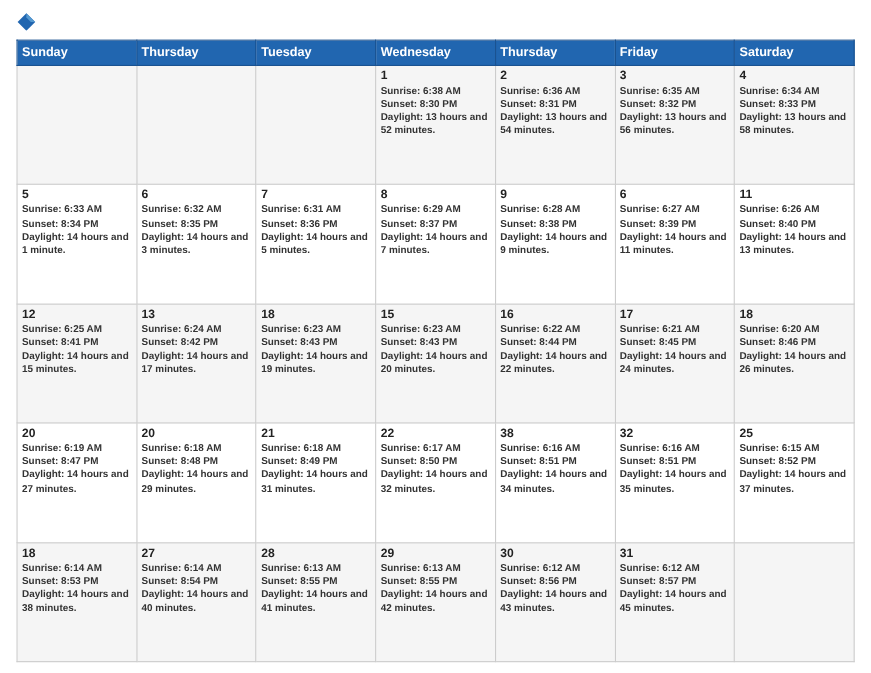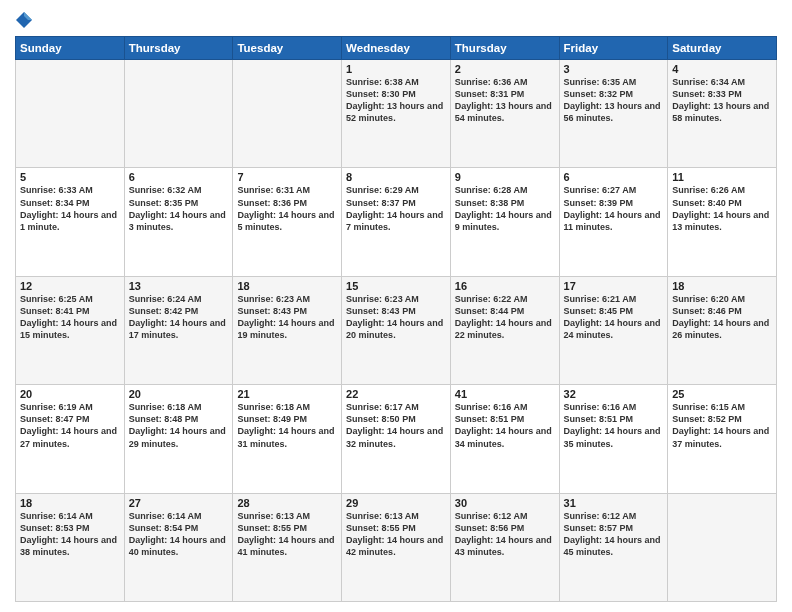--- a/index.html
+++ b/index.html
@@ -227,21 +227,21 @@
           </td>
           <td>
             <span class="day-num">21</span>
             <div class="day-info">Sunrise: 6:18 AM<br>Sunset: 8:49 PM<br>Daylight: 14 hours and 31 minutes.</div>
           </td>
           <td>
             <span class="day-num">22</span>
             <div class="day-info">Sunrise: 6:17 AM<br>Sunset: 8:50 PM<br>Daylight: 14 hours and 32 minutes.</div>
           </td>
           <td>
-            <span class="day-num">41</span>
+            <span class="day-num">38</span>
             <div class="day-info">Sunrise: 6:16 AM<br>Sunset: 8:51 PM<br>Daylight: 14 hours and 34 minutes.</div>
           </td>
           <td>
             <span class="day-num">32</span>
             <div class="day-info">Sunrise: 6:16 AM<br>Sunset: 8:51 PM<br>Daylight: 14 hours and 35 minutes.</div>
           </td>
           <td>
             <span class="day-num">25</span>
             <div class="day-info">Sunrise: 6:15 AM<br>Sunset: 8:52 PM<br>Daylight: 14 hours and 37 minutes.</div>
           </td>

